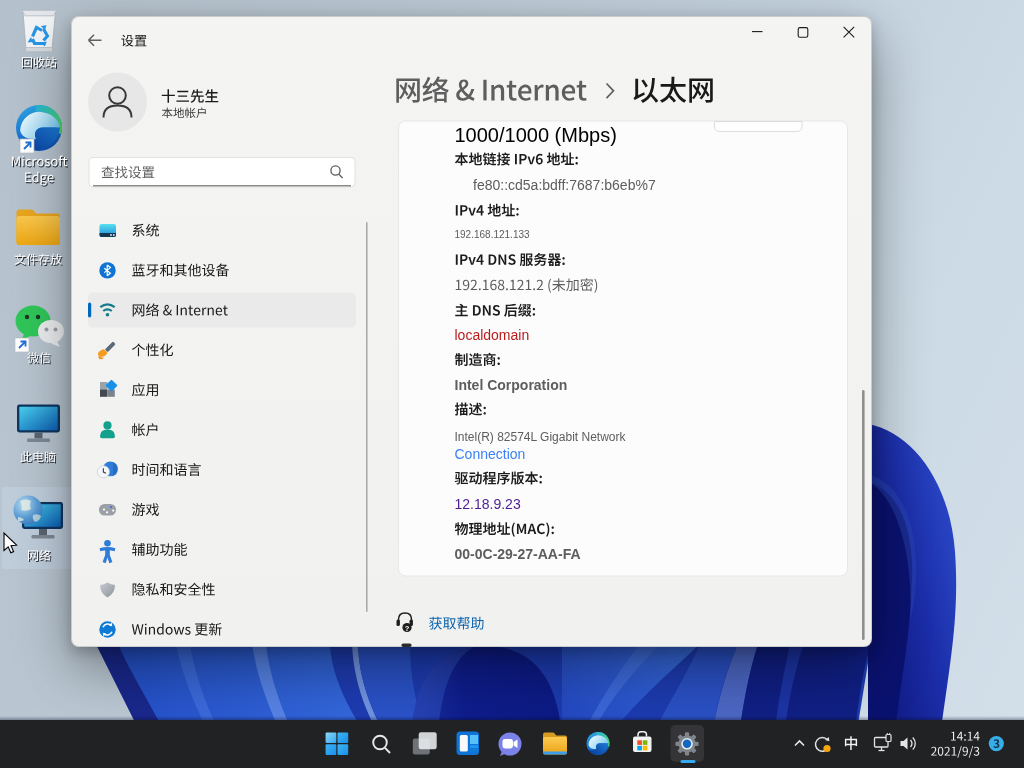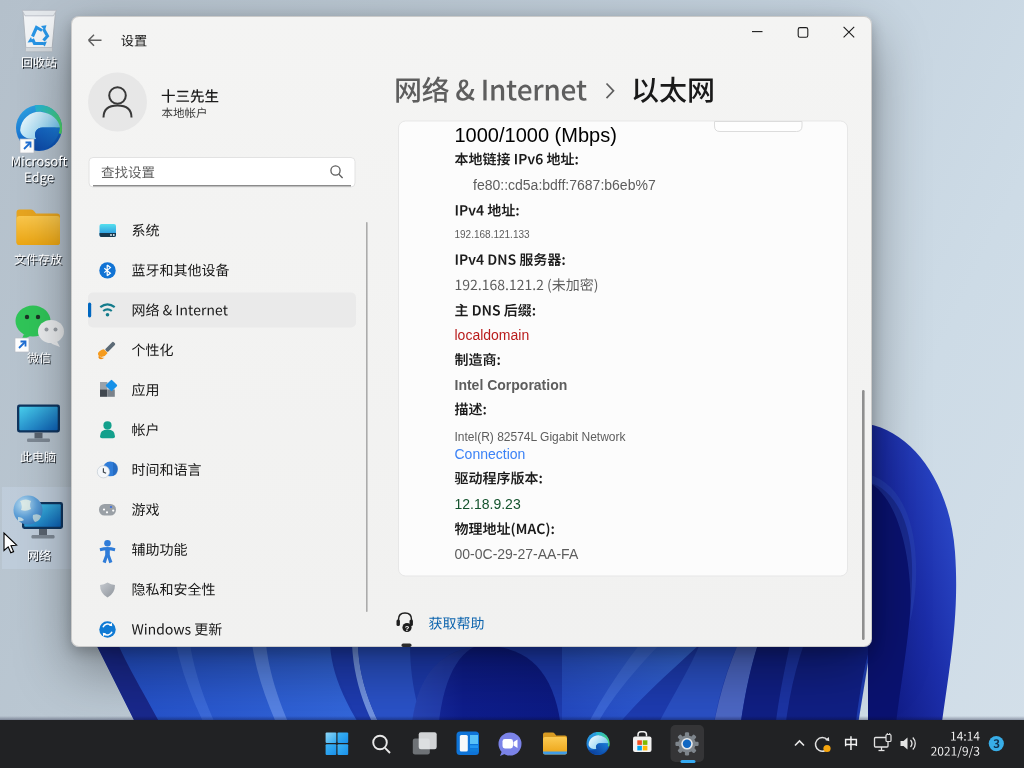--- a/index.html
+++ b/index.html
@@ -296,22 +296,22 @@
 
 <rect x="401.5" y="643.5" width="10" height="3.4" rx="1.6" fill="#2c2c2c"></rect>
 </svg>
 <div class="lat" style="left:454.5px;top:128.4px;font-size:20px;color:#000000;font-weight:400;line-height:14px">1000/1000 (Mbps)</div>
 <div class="lat" style="left:473px;top:177.6px;font-size:14px;color:#5d5d5d;font-weight:400;line-height:14px">fe80::cd5a:bdff:7687:b6eb%7</div>
 <div class="lat" style="left:454.5px;top:228.4px;font-size:10px;color:#5d5d5d;font-weight:400;line-height:14px">192.168.121.133</div>
 <div class="lat" style="left:454.5px;top:327.9px;font-size:14px;color:#b91c1c;font-weight:400;line-height:14px">localdomain</div>
 <div class="lat" style="left:454.5px;top:378.1px;font-size:14px;color:#5d5d5d;font-weight:700;line-height:14px">Intel Corporation</div>
 <div class="lat" style="left:454.5px;top:429.6px;font-size:12px;color:#5d5d5d;font-weight:400;line-height:14px">Intel(R) 82574L Gigabit Network</div>
 <div class="lat" style="left:454.5px;top:447.3px;font-size:14px;color:#3b82f6;font-weight:400;line-height:14px">Connection</div>
-<div class="lat" style="left:454.5px;top:497.1px;font-size:14px;color:#14532d;font-weight:400;line-height:14px">12.18.9.23</div>
-<div class="lat" style="left:454.5px;top:547.3px;font-size:14px;color:#5d5d5d;font-weight:400;line-height:14px">00-0C-29-27-AA-FA</div>
+<div class="lat" style="left:454.5px;top:497.1px;font-size:14px;color:#4c1d95;font-weight:400;line-height:14px">12.18.9.23</div>
+<div class="lat" style="left:454.5px;top:547.3px;font-size:14px;color:#5d5d5d;font-weight:700;line-height:14px">00-0C-29-27-AA-FA</div>
 <div class="abs" style="left:0;top:716px;width:1024px;height:4px;background:linear-gradient(180deg,rgba(8,10,40,0),rgba(8,10,40,0.35))"></div>
 <div class="abs" style="left:0;top:720px;width:1024px;height:48px;background:#212224"></div>
 <svg class="abs" style="left:0;top:720px" width="1024" height="48" viewBox="0 0 1024 48">
 <defs>
 
 <linearGradient id="tbWin" x1="0" y1="0" x2="1" y2="1">
  <stop offset="0" stop-color="#3cb4f4"></stop>
         <stop offset="1" stop-color="#1990ea"></stop>
 </linearGradient>
 <linearGradient id="tbWinL" x1="0" y1="0" x2="1" y2="1">

